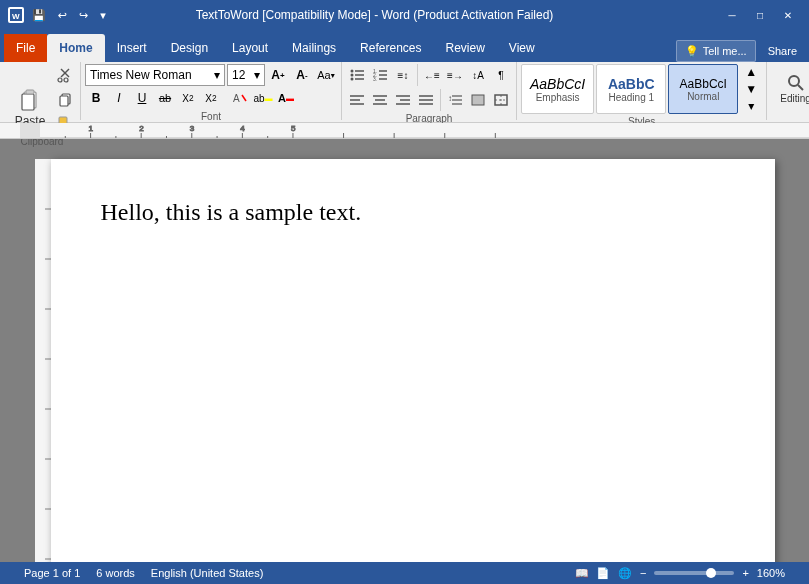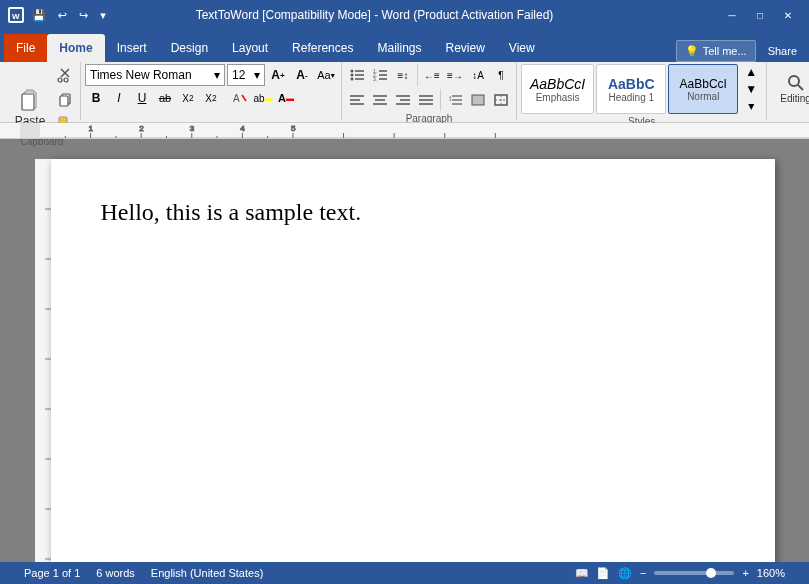--- a/index.html
+++ b/index.html
@@ -272,22 +272,22 @@
     <button class="title-bar-btn close">✕</button>
   </div>
 </div>
 
 <div class="ribbon-tabs">
   <div class="ribbon-tab file">File</div>
   <div class="ribbon-tab active">Home</div>
   <div class="ribbon-tab">Insert</div>
   <div class="ribbon-tab">Design</div>
   <div class="ribbon-tab">Layout</div>
+  <div class="ribbon-tab">Mailings</div>
   <div class="ribbon-tab">References</div>
-  <div class="ribbon-tab">Mailings</div>
   <div class="ribbon-tab">Review</div>
   <div class="ribbon-tab">View</div>
   <div style="flex:1;display:flex;align-items:center;justify-content:flex-end;padding-right:8px;gap:8px;">
     <div class="tell-me-box">
       <span>💡</span>
       <span>Tell me...</span>
     </div>
     <button class="qa-btn">Share</button>
   </div>
 </div>
@@ -357,20 +357,21 @@
           <button class="fmt-btn">
             <svg width="14" height="14" viewBox="0 0 14 14">
               <text x="0" y="11" font-size="10" fill="#555">A</text>
               <line x1="9" y1="4" x2="13" y2="10" stroke="red" stroke-width="1.5"></line>
             </svg>
           </button>
           <button class="fmt-btn" style="font-size:10px;">ab<span style="color:yellow;font-size:8px;">▬</span></button>
           <button class="fmt-btn" style="font-size:11px;font-weight:bold;">A<span style="color:red;font-size:8px;">▬</span></button>
         </div>
       </div>
+      <div class="ribbon-group-label">Font</div>
     </div>
 
     <div class="ribbon-group">
       <div style="display:flex;flex-direction:column;gap:3px;">
         <div class="para-btns">
           <button class="para-btn">
             <svg width="16" height="14" viewBox="0 0 16 14">
               <circle cx="3" cy="3" r="1.5" fill="#555"></circle>
               <line x1="6" y1="3" x2="15" y2="3" stroke="#555" stroke-width="1.5"></line>
               <circle cx="3" cy="7" r="1.5" fill="#555"></circle>

